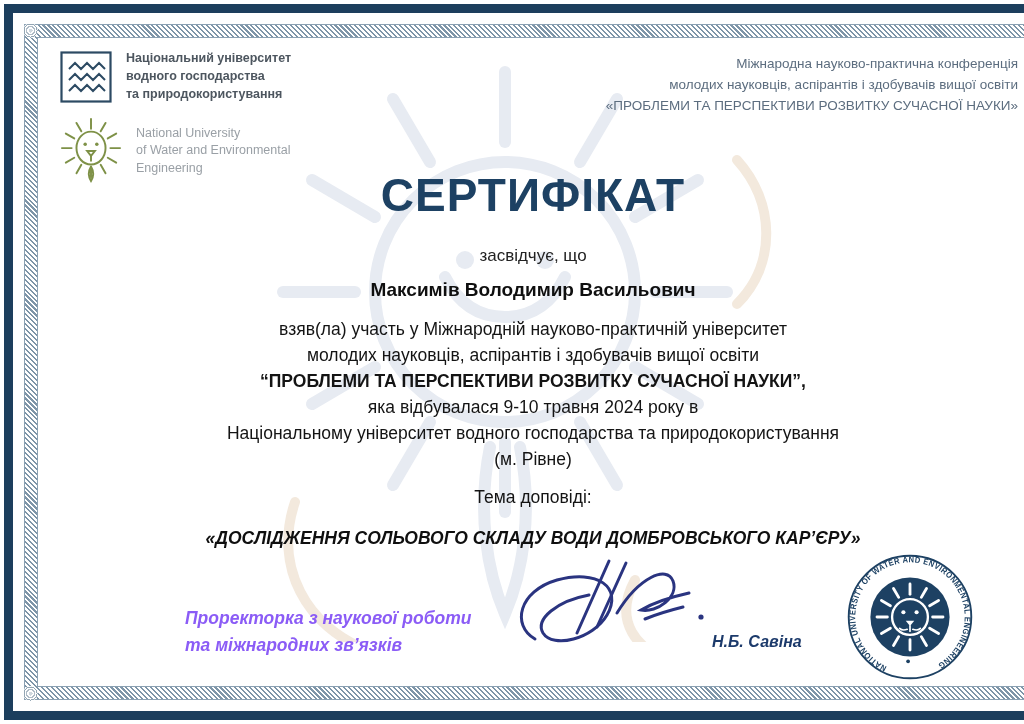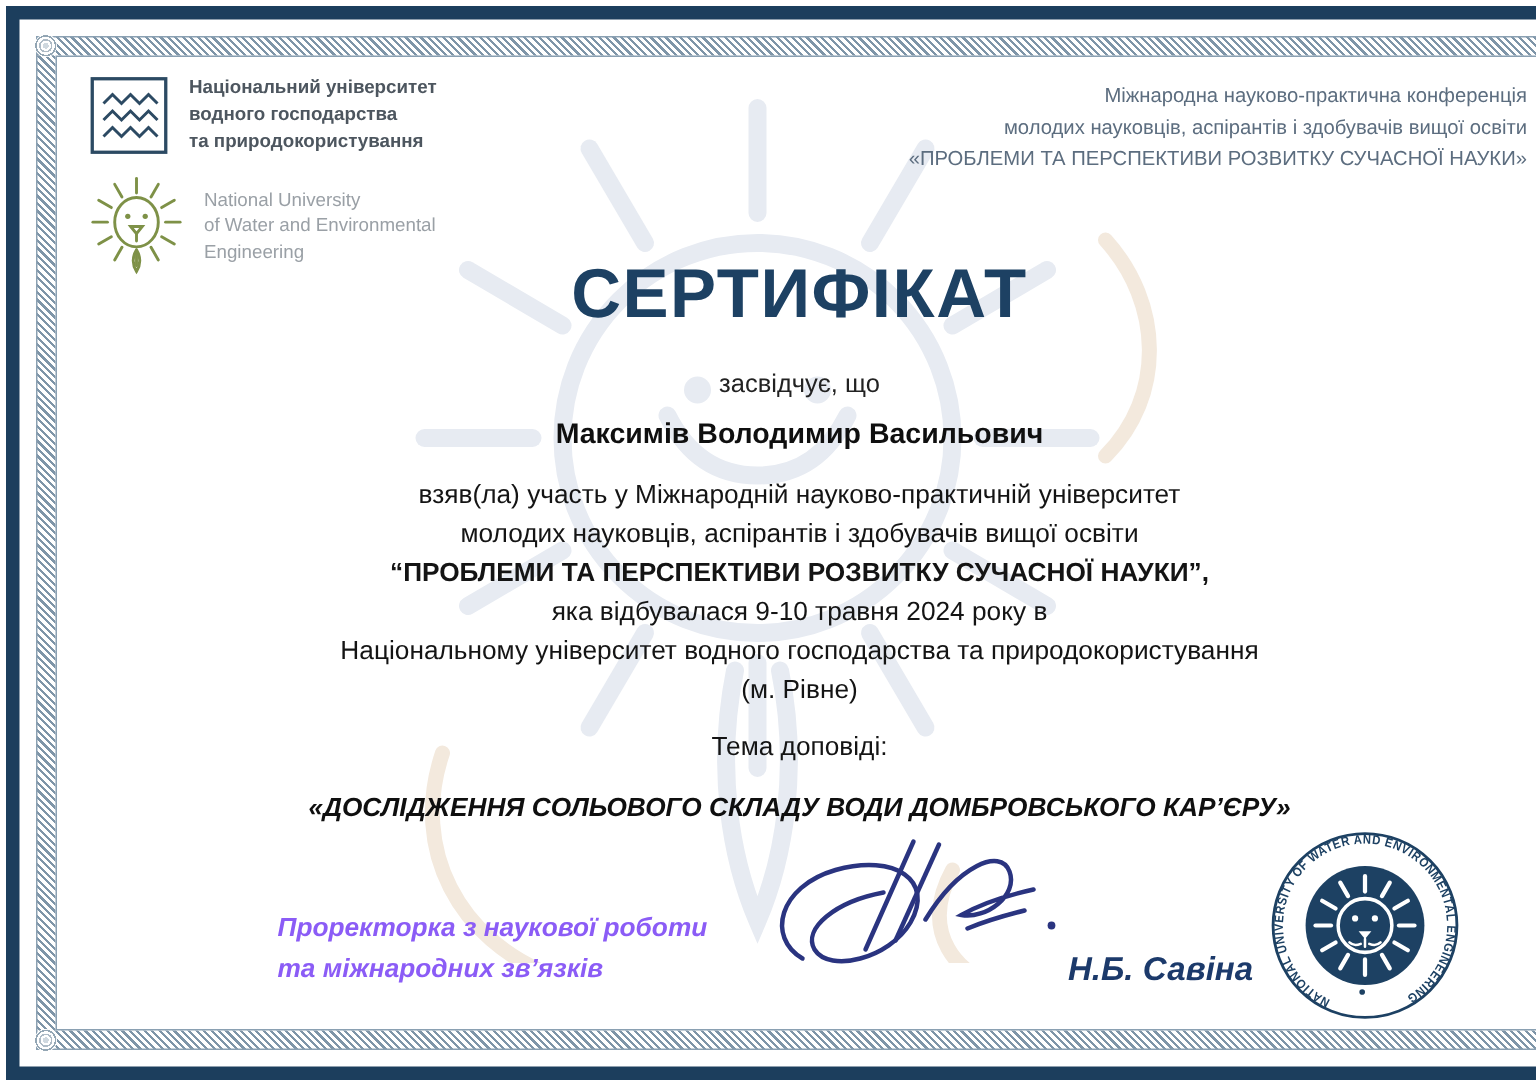--- a/index.html
+++ b/index.html
@@ -36,21 +36,21 @@
   .body-block{position:absolute;left:40px;right:40px;top:316px;text-align:center;z-index:2;}
   .body-line{font-size:17.5px;line-height:26px;color:#141414;}
   .body-line.bold{font-weight:700;}
   .topic-label{position:absolute;left:0;right:0;top:487px;text-align:center;font-size:17.5px;color:#141414;z-index:2;}
   .topic-value{position:absolute;left:0;right:0;top:512px;text-align:center;font-size:17.5px;
         font-weight:700;font-style:italic;color:#0f0f0f;z-index:2;margin-top:16px;}
   
   .role{position:absolute;left:185px;top:605px;font-size:17.5px;font-weight:700;font-style:italic;
         color:#8b5cf6;line-height:1.55;z-index:2;}
   .signature{position:absolute;left:505px;top:553px;z-index:2;}
-  .signer{position:absolute;left:712px;top:633px;font-size:22px;font-weight:700;font-style:italic;
+  .signer{position:absolute;left:712px;top:633px;font-size:16px;font-weight:700;font-style:italic;
         color:#1c3a6b;z-index:2;}
   .seal{position:absolute;left:844px;top:551px;z-index:2;}
 </style>
 </head>
 <body>
 
 <div class="page">
 
   <svg class="watermark" width="590" height="600" viewBox="0 0 580 600">
     <g fill="none" stroke="#f3e9dd" stroke-width="10" stroke-linecap="round">

